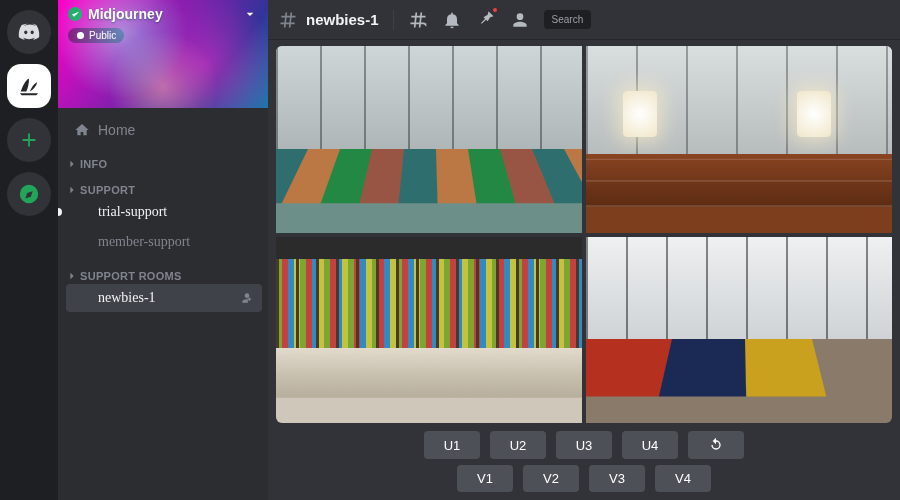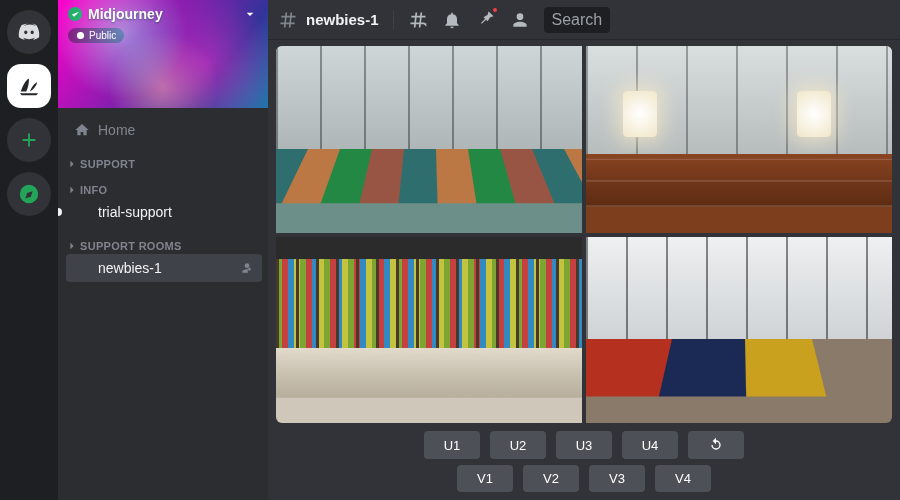--- a/index.html
+++ b/index.html
@@ -23,41 +23,41 @@
   .verified svg{width:9px;height:9px;fill:#fff;}
   .chev { width:16px; height:16px; }
   .public-badge { position:absolute; top:28px; left:10px; background:rgba(0,0,0,.4); color:#fff; font-size:10px; padding:2px 8px; border-radius:10px; display:flex; align-items:center; gap:4px; }
   .public-badge svg{width:9px;height:9px;fill:#fff;}
 
   .channels { flex:1; overflow:hidden; padding:8px 6px 8px 8px; font-size:14px; }
   .home-row { display:flex; align-items:flex-start; gap:8px; color:#80848e; padding:6px 8px; border-radius:4px; cursor:pointer; }
   .home-row svg{width:16px;height:16px;fill:#80848e;}
   .cat { margin-top:14px; color:#80848e; font-size:11px; font-weight:600; letter-spacing:.3px; display:flex; align-items:center; gap:4px; padding-left:2px; cursor:pointer;}
   .cat svg{width:8px;height:8px;fill:#80848e;}
-  .chan { display:flex; align-items:center; gap:8px; padding:6px 8px; margin-top:2px; border-radius:4px; color:#80848e; cursor:pointer; position:relative;}
+  .chan { display:flex; align-items:center; gap:8px; padding:6px 8px; margin-top:2px; border-radius:4px; color:#80848e; cursor:pointer; position:relative;font-family:Liberation Serif, serif;}
   .chan svg.hash{width:16px;height:16px;fill:#80848e;}
   .chan.unread { color:#f2f3f5; }
   .chan.unread::before{content:"";position:absolute;left:-8px;top:50%;transform:translateY(-50%);width:4px;height:8px;background:#f2f3f5;border-radius:0 4px 4px 0;}
   .chan.selected { background:#404249; color:#f2f3f5; }
   .chan.selected svg.hash{fill:#f2f3f5;}
   .chan .tail{margin-left:auto;display:flex;gap:4px;}
   .chan .tail svg{width:14px;height:14px;fill:#80848e;}
 
   
   .main { flex:1; background:#313338; display:flex; flex-direction:column; min-width:0; }
   .topbar { height:40px; display:flex; align-items:center; padding:0 10px; gap:8px; border-bottom:1px solid rgba(0,0,0,.2); }
   .topbar .hash{width:20px;height:20px;fill:#80848e;}
   .chan-title{color:#f2f3f5;font-weight:600;font-size:15px;}
   .divider{width:1px;height:20px;background:#3f4147;margin:0 6px;}
   .topic{color:#80848e;font-size:13px;white-space:nowrap;overflow:hidden;text-overflow:ellipsis;flex:1;}
   .top-icons{display:flex;align-items:center;gap:14px;color:#b5bac1;}
   .top-icons .ic{width:20px;height:20px;cursor:pointer;}
   .pin-wrap{position:relative;}
   .pin-dot{position:absolute;top:-2px;right:-3px;width:8px;height:8px;border-radius:50%;background:#f23f43;border:2px solid #313338;}
-  .search{background:#1e1f22;color:#9aa0a8;font-size:16px;padding:4px 8px;border-radius:4px;min-width:40px;}
+  .search{background:#1e1f22;color:#9aa0a8;font-size:10px;padding:4px 8px;border-radius:4px;min-width:40px;}
 
   .content{flex:1;overflow:hidden;padding:6px 8px 8px 8px;display:flex;flex-direction:column;gap:8px;}
   .grid{flex:1;display:grid;grid-template-columns:1fr 1fr;grid-template-rows:1fr 1fr;gap:4px;border-radius:6px;overflow:hidden;}
   .cell{position:relative;overflow:hidden;}
   
   .c1{background:linear-gradient(#9aa 0 55%, #6d8f8a 55% 100%);}
   .c1::after{content:"";position:absolute;inset:55% 0 0 0;background:
      repeating-linear-gradient(90deg,#2e6e6e 0 32px,#b74 0 64px,#284 0 96px,#954 0 128px),
      repeating-linear-gradient(0deg,rgba(0,0,0,.15) 0 32px,transparent 0 64px);
      transform:perspective(400px) rotateX(58deg);transform-origin:top;}
@@ -158,34 +158,40 @@
         <svg viewBox="0 0 24 24">
             <path d="M12 3 2 12h3v8h5v-5h4v5h5v-8h3z"></path>
           </svg>
         <span>Home</span>
       </div>
 
       <div class="cat">
         <svg viewBox="0 0 10 10">
             <path d="M3 1l4 4-4 4z"></path>
           </svg>
+        <span>INFO</span>
+      </div>
+
+      <div class="cat">
+        <svg viewBox="0 0 10 10">
+            <path d="M3 1l4 4-4 4z"></path>
+          </svg>
         <span>SUPPORT</span>
-      </div>
-
-      <div class="cat">
-        <svg viewBox="0 0 10 10">
-            <path d="M3 1l4 4-4 4z"></path>
-          </svg>
-        <span>INFO</span>
       </div>
       <div class="chan unread">
         <svg class="hash" viewBox="0 0 24 24">
             <path d="M10 3 8 21M16 3l-2 18M4 8h17M3 16h17"></path>
           </svg>
         <span>trial-support</span>
+      </div>
+      <div class="chan">
+        <svg class="hash" viewBox="0 0 24 24">
+            <path d="M10 3 8 21M16 3l-2 18M4 8h17M3 16h17"></path>
+          </svg>
+        <span>member-support</span>
       </div>
 
       <div class="cat">
         <svg viewBox="0 0 10 10">
             <path d="M3 1l4 4-4 4z"></path>
           </svg>
         <span>SUPPORT ROOMS</span>
       </div>
       <div class="chan selected">
         <svg class="hash" viewBox="0 0 24 24">

